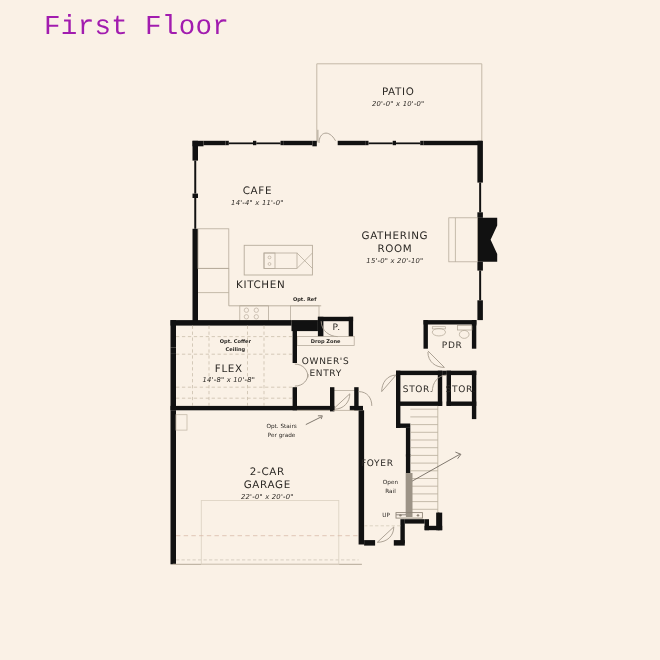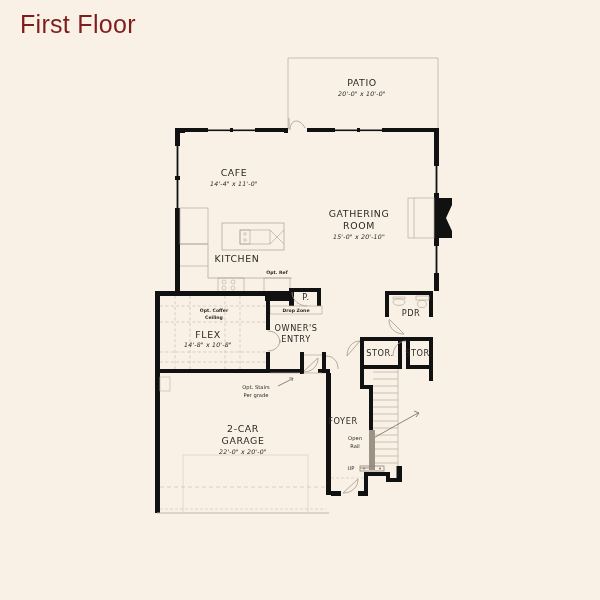--- a/index.html
+++ b/index.html
@@ -15,27 +15,27 @@
     font-family: "Liberation Sans", sans-serif;
   }
   #floorplan-root {
     position: absolute;
     left: 0; top: 0;
     width: 600px;
     height: 600px;
   }
   .page-title {
     position: absolute;
-    left: 20px;
+    left: 40px;
     top: 10px;
     font-size: 25px;
     font-weight: 400;
-    color: #7f1d1d;
+    color: #a21caf;
     letter-spacing: 0.3px;
-    font-family: Liberation Sans, sans-serif;
+    font-family: Liberation Mono, monospace;
   }
   svg.plan {
     position: absolute;
     left: 0;
     top: 0;
   }
   .rm-name {
     font-family: "DejaVu Sans", sans-serif;
     fill: #2b2824;
     font-size: 9.4px;

